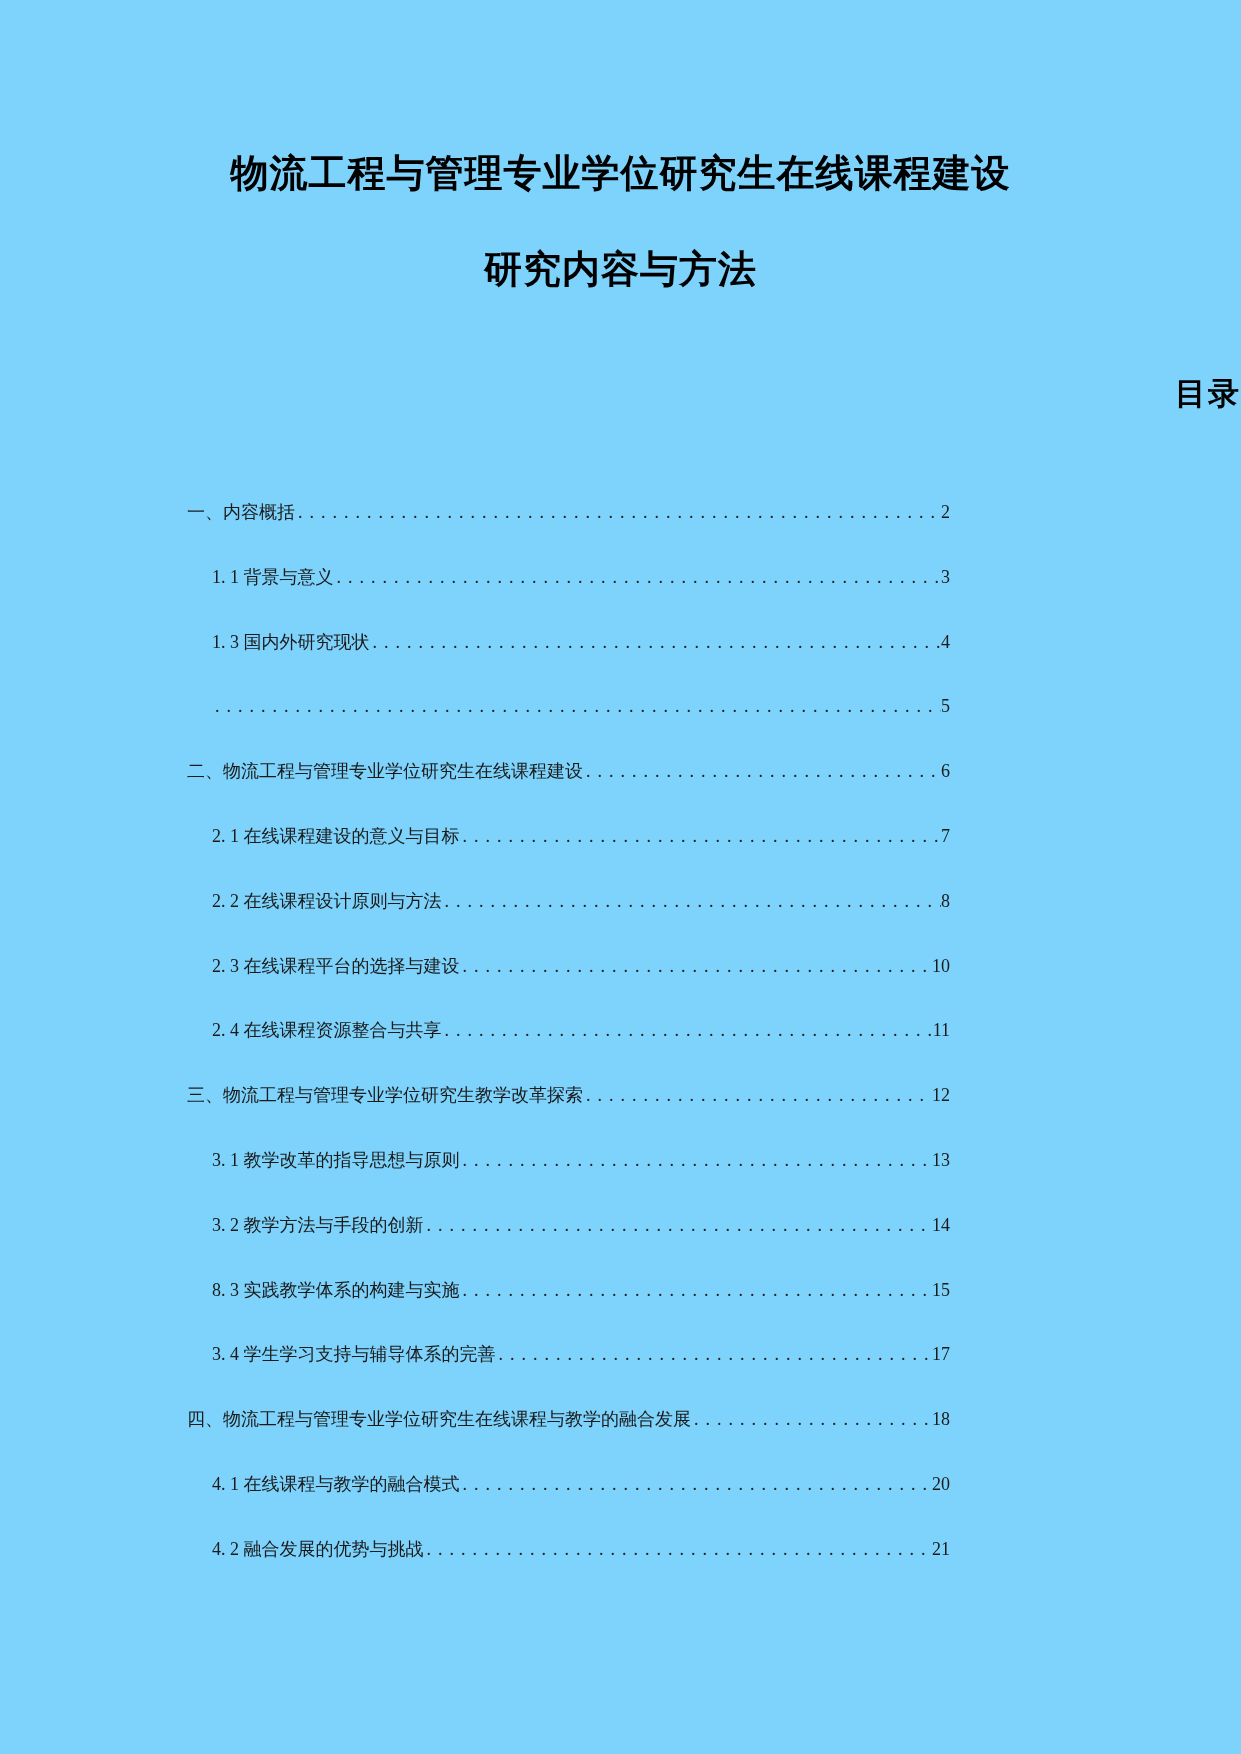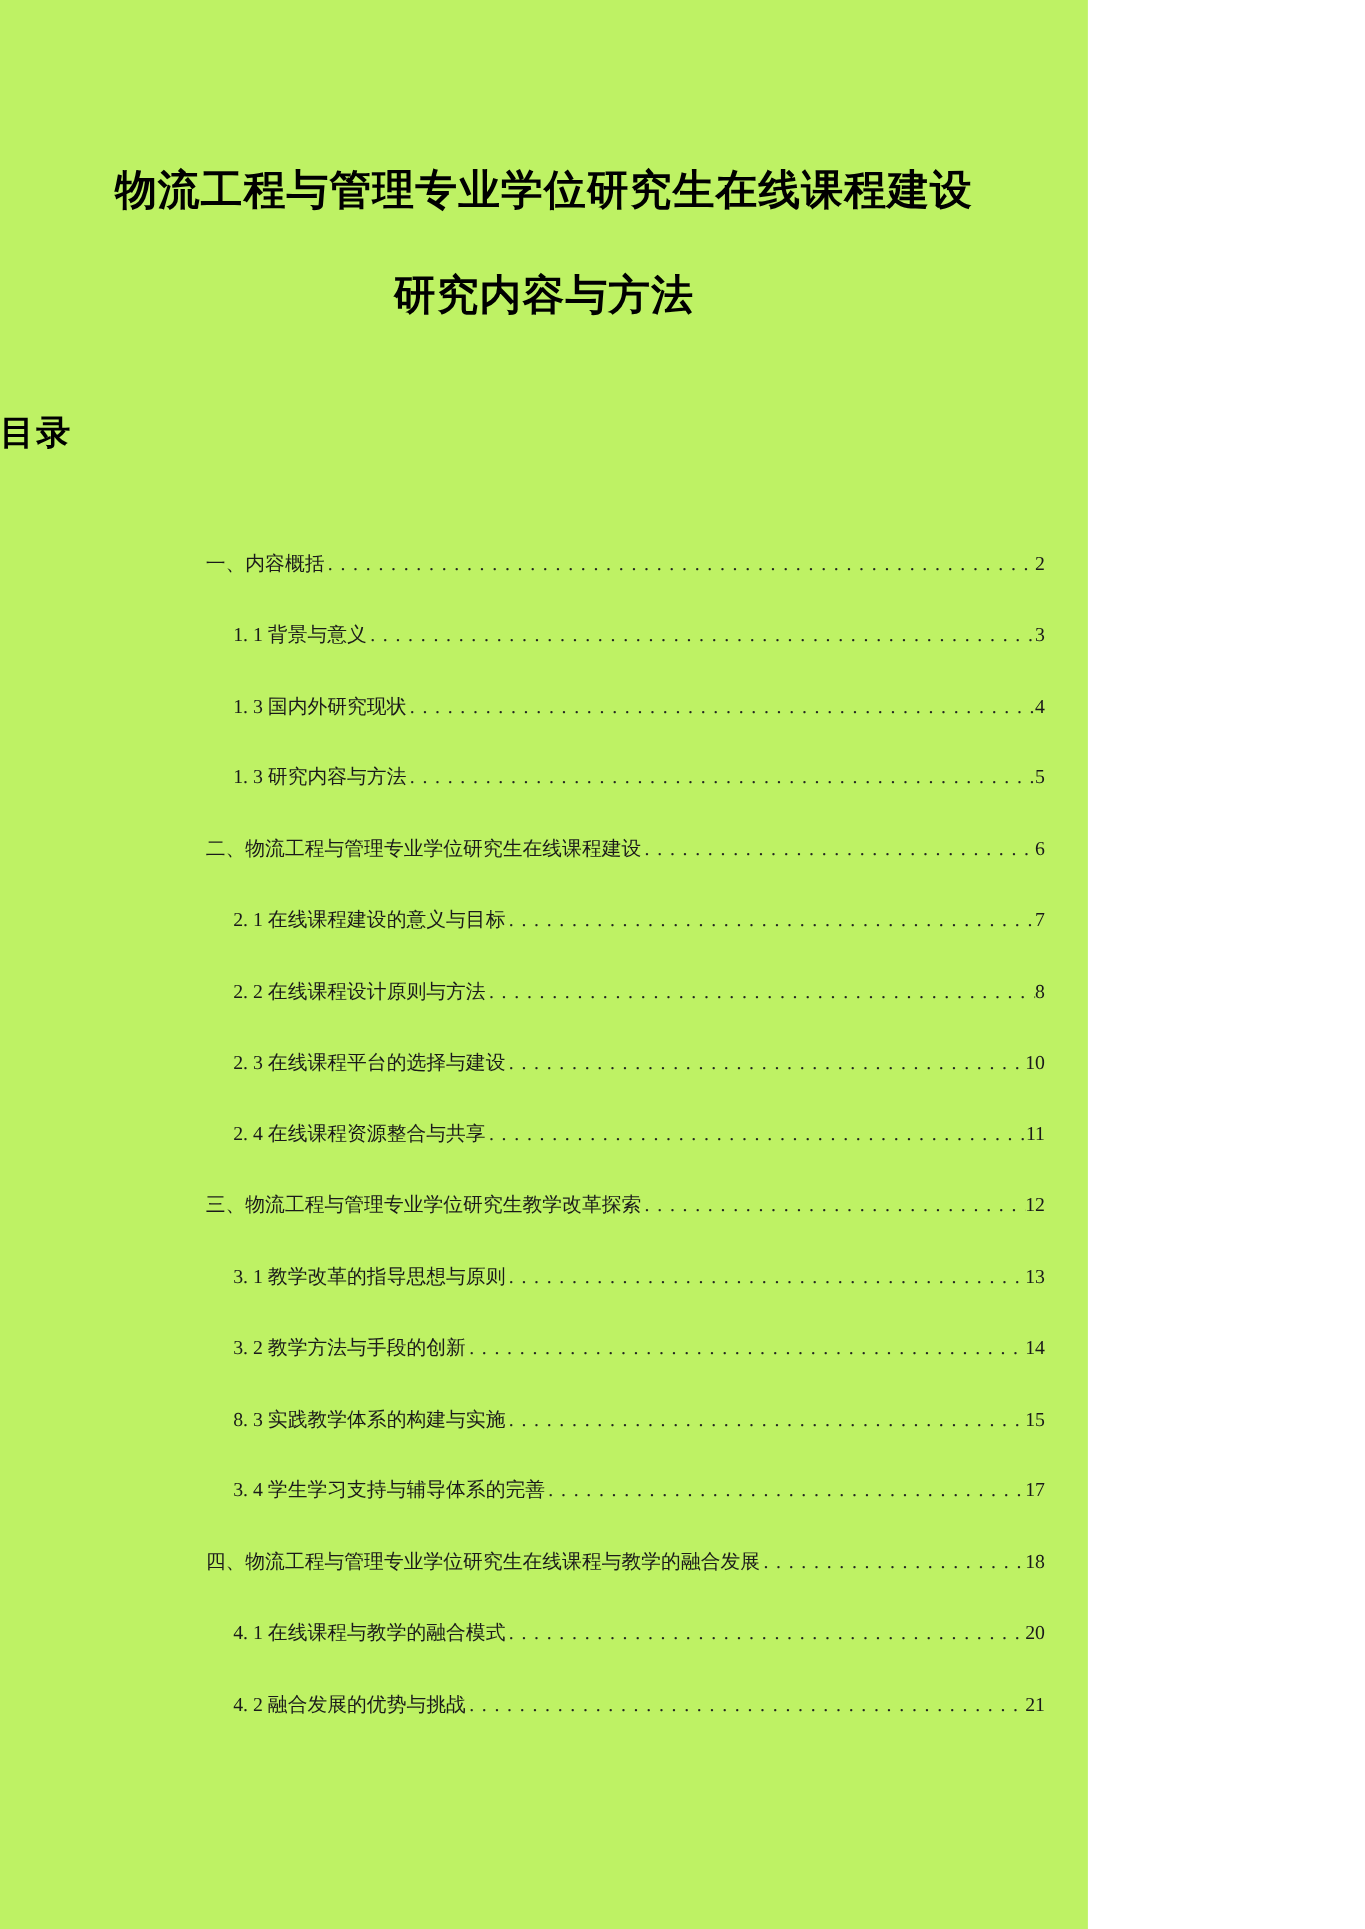--- a/index.html
+++ b/index.html
@@ -2,23 +2,23 @@
 <html><head>
 <meta charset="utf-8">
 <style>
   html, body {
     margin: 0;
     padding: 0;
     background: #ffffff;
   }
   .page {
     position: relative;
-    width: 989px;
+    width: 1241px;
     height: 1754px;
-    background: #bef264;
+    background: #7dd3fc;
     overflow: hidden;
     font-family: "Liberation Serif", "DejaVu Serif", serif;
     color: #1a1a1a;
   }
   .doc-title {
     position: absolute;
     top: 125px;
     left: 0;
     width: 100%;
     text-align: center;
@@ -26,21 +26,21 @@
     font-weight: bold;
     color: #000000;
     line-height: 96px;
     letter-spacing: 1px;
   }
   .toc-heading {
     position: absolute;
     top: 368px;
     left: 0;
     width: 100%;
-    text-align: left;
+    text-align: right;
     font-size: 31px;
     font-weight: bold;
     color: #000000;
     line-height: 52px;
     letter-spacing: 2px;
   }
   .toc-list {
     position: absolute;
     top: 480px;
     left: 187px;
@@ -99,21 +99,20 @@
       <span class="toc-entry-label">1. 1 背景与意义</span>
       <span class="toc-leader">......................................................................................................................................................</span>
       <span class="toc-page">3</span>
     </li>
       <li class="level2">
       <span class="toc-entry-label">1. 3 国内外研究现状</span>
       <span class="toc-leader">......................................................................................................................................................</span>
       <span class="toc-page">4</span>
     </li>
       <li class="level2">
-      <span class="toc-entry-label">1. 3 研究内容与方法</span>
       <span class="toc-leader">......................................................................................................................................................</span>
       <span class="toc-page">5</span>
     </li>
       <li class="level1">
       <span class="toc-entry-label">二、物流工程与管理专业学位研究生在线课程建设</span>
       <span class="toc-leader">......................................................................................................................................................</span>
       <span class="toc-page">6</span>
     </li>
       <li class="level2">
       <span class="toc-entry-label">2. 1 在线课程建设的意义与目标</span>

